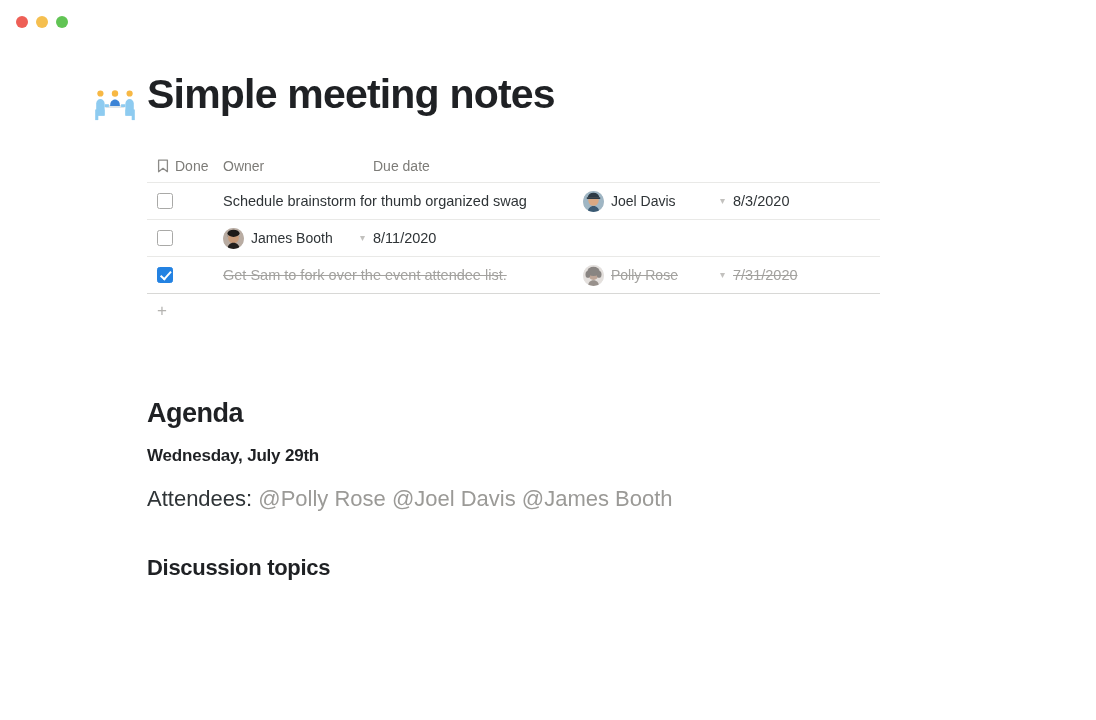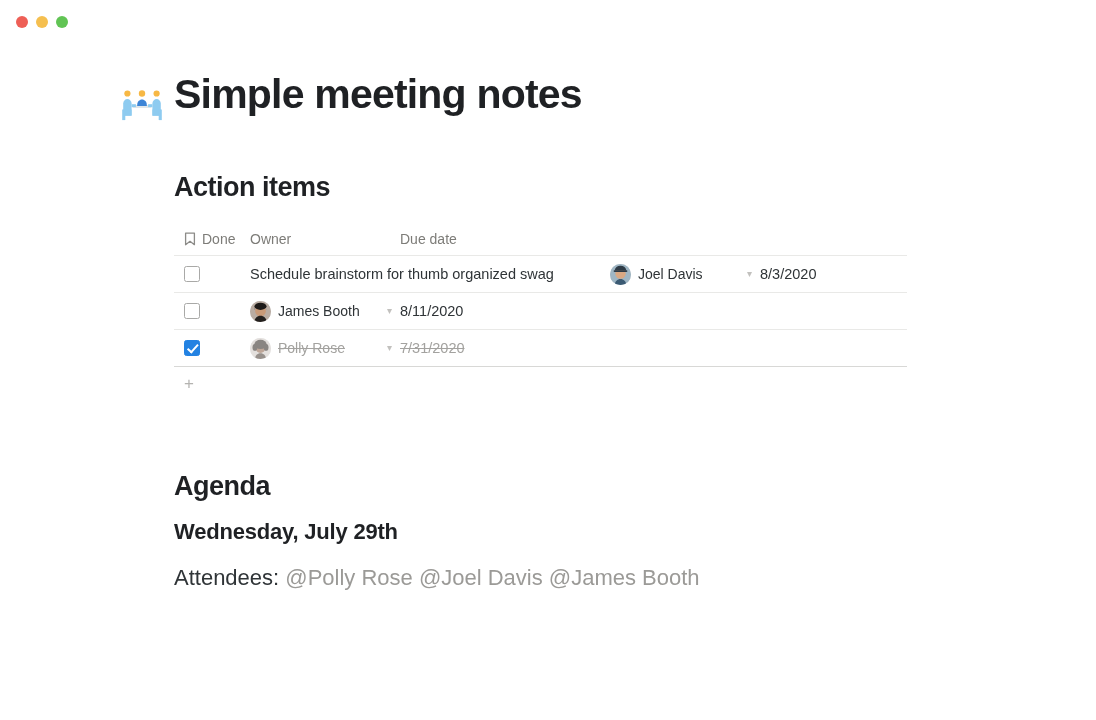--- a/index.html
+++ b/index.html
@@ -37,21 +37,20 @@
     display: block;
   }
   .light.red    { background: #ee5f56; }
   .light.yellow { background: #f5bf4f; }
   .light.green  { background: #61c454; }
 
   
   .page {
     padding-left: 92px;
     padding-right: 40px;
-    margin-left: 27px;
   }
 
   .title-row {
     display: flex;
     align-items: flex-start;
     gap: 0px;
     margin-top: 28px;
   }
   .page-emoji {
     width: 46px;
@@ -86,21 +85,21 @@
   h2.section-heading {
     font-size: 27px;
     font-weight: 700;
     letter-spacing: -0.5px;
     color: #1f2124;
   }
   .action-items-heading { margin-top: 42px; }
   .agenda-heading      { margin-top: 71px; }
 
   h3.sub-heading {
-    font-size: 22px;
+    font-size: 17px;
     font-weight: 700;
     letter-spacing: -0.2px;
     color: #1f2124;
     margin-top: 17px;
   }
   .discussion-heading {
     font-size: 22px;
     font-weight: 700;
     letter-spacing: -0.3px;
     color: #1f2124;
@@ -247,21 +246,20 @@
         <path d="M39.7 25.5h3.1v10.6h-3.1z" fill="#8ecbf0"></path>
         <path d="M29.1 20.2h4.3v2.9h-4.3z" fill="#8ecbf0"></path>
       </svg>
     </div>
     <h1 class="page-title">Simple meeting notes</h1>
   </div>
 
 
   <div class="content">
 
-    <h2 class="section-heading action-items-heading">Action items</h2>
 
     <div class="table">
 
       <div class="trow header">
         <div class="col-done">
           <span class="bookmark-icon">
             <svg width="12" height="14" viewBox="0 0 12 14" aria-hidden="true">
               <path d="M1.6 1.1h8.8v11.6L6 9.3l-4.4 3.4z" fill="none" stroke="#8c8b88" stroke-width="1.3" stroke-linejoin="round"></path>
             </svg>
           </span>
@@ -309,20 +307,21 @@
           <span class="owner-name">James Booth</span>
           <span class="chev">▾</span>
         </div>
         <div class="col-due cell-text">8/11/2020</div>
       </div>
 
       <div class="trow body last done-row">
         <div class="col-done">
           <span class="cb checked"></span>
         </div>
+        <div class="col-task cell-text">Get Sam to fork over the event attendee list.</div>
         <div class="col-owner">
           <span class="avatar">
             <svg width="21" height="21" viewBox="0 0 21 21" aria-hidden="true">
               <rect width="21" height="21" fill="#cfc8c3"></rect>
               <circle cx="10.5" cy="10.2" r="4.8" fill="#8a5f45"></circle>
               <path d="M5 21c0-3.4 2.4-5.7 5.5-5.7S16 17.6 16 21z" fill="#45382f"></path>
               <ellipse cx="10.5" cy="6.4" rx="6.2" ry="4.6" fill="#2a221d"></ellipse>
               <ellipse cx="4.9" cy="9.4" rx="2.4" ry="3.4" fill="#2a221d"></ellipse>
               <ellipse cx="16.1" cy="9.4" rx="2.4" ry="3.4" fill="#2a221d"></ellipse>
             </svg>
@@ -340,15 +339,16 @@
 
     <h2 class="section-heading agenda-heading">Agenda</h2>
 
     <h3 class="sub-heading">Wednesday, July 29th</h3>
 
     <p class="attendees">
       <span>Attendees:</span>
       <span class="mentions">@Polly Rose @Joel Davis @James Booth</span>
     </p>
 
+    <h3 class="discussion-heading">Discussion topics</h3>
 
   </div>
 </div>
 
 </body></html>

